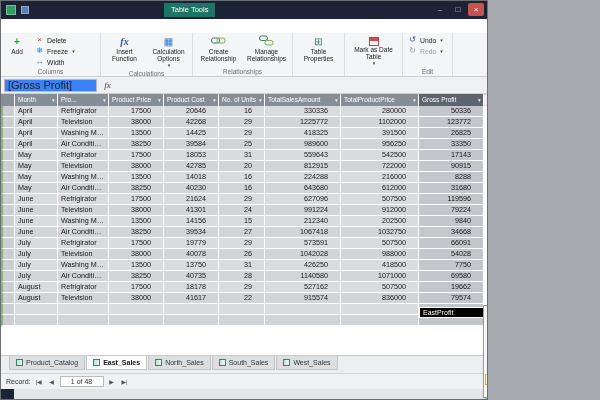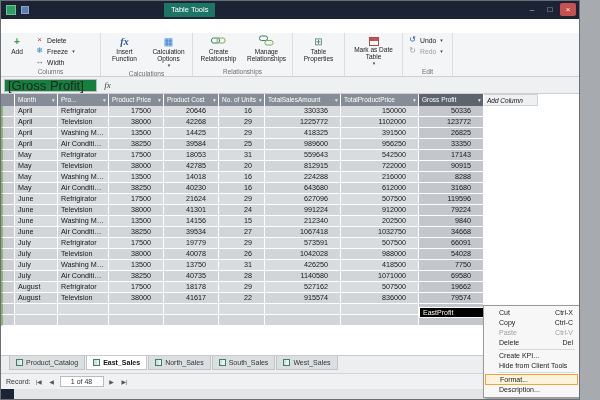--- a/index.html
+++ b/index.html
@@ -1,17 +1,17 @@
 <!DOCTYPE html>
 <html><head>
 <meta charset="utf-8">
 <style>
   *{margin:0;padding:0;box-sizing:border-box;}
   body{background:#a7abb0;font-family:"Liberation Sans",sans-serif;}
-  .window{position:relative;width:580px;height:400px;background:#fff;border:1px solid #6a6f75;overflow:hidden;}
+  .window{position:relative;width:488px;height:400px;background:#fff;border:1px solid #6a6f75;overflow:hidden;}
 
   
   .titlebar{position:absolute;left:0;top:0;width:100%;height:18px;background:#1c2334;display:flex;align-items:center;}
   .app-icon{width:10px;height:10px;margin-left:5px;background:#2f9e62;border:1px solid #6cc394;}
   .save-icon{width:8px;height:8px;margin-left:5px;background:#5b7fae;border:1px solid #8aa6c9;}
   .tt-chip{position:absolute;left:163px;top:2px;height:14px;padding:0 7px;background:#1d7567;color:#fff;font-size:7.5px;line-height:14px;}
   .title-text{position:absolute;left:232px;top:0;line-height:18px;color:#dfe3ea;font-size:8px;white-space:nowrap;}
   .win-btns{position:absolute;right:3px;top:2px;display:flex;gap:2px;}
   .win-btn{width:16px;height:13px;font-size:8px;line-height:13px;text-align:center;color:#cfd4dc;}
   .win-btn.close{background:#c75050;color:#fff;border-radius:2px;}
@@ -32,21 +32,21 @@
   .bb-icon{height:13px;font-size:10px;line-height:13px;}
   .fx-ic{font-family:"Liberation Serif",serif;font-style:italic;color:#2b579a;font-weight:bold;}
   .smallstack{display:flex;flex-direction:column;gap:1px;}
   .smallbtn{display:flex;align-items:center;gap:3px;font-size:6.8px;color:#222;height:10px;padding:0 2px;white-space:nowrap;}
   .sb-icon{width:9px;font-size:8px;line-height:10px;text-align:center;}
   .dd{font-size:5px;color:#444;margin-left:1px;}
   .cal-icon{width:10px;height:9px;margin-top:2px;border:1px solid #b04a4a;background:linear-gradient(#c75050 0 3px,#fff 3px);}
 
   
   .fbar{position:absolute;left:0;top:76px;width:100%;height:17px;background:#eef0f1;border-bottom:1px solid #cfcfcf;display:flex;align-items:center;padding:0 3px;gap:4px;}
-  .namebox{width:93px;height:13px;background:#15803d;border:1px solid #b8bcc0;font-size:13px;line-height:11px;padding:0 3px;color:#222;}
+  .namebox{width:93px;height:13px;background:#3b82f6;border:1px solid #b8bcc0;font-size:11px;line-height:11px;padding:0 3px;color:#222;}
   .fx-btn{font-family:"Liberation Serif",serif;font-style:italic;font-size:9px;color:#3c4043;width:13px;text-align:center;}
   .formula{flex:1;height:13px;background:#fff;border:1px solid #b8bcc0;font-size:7.2px;line-height:11px;padding:0 4px;color:#222;white-space:nowrap;overflow:hidden;}
 
   
   .ghead{position:absolute;left:0;top:93px;height:12px;display:flex;}
   .corner{width:14px;height:12px;background:#868d96;border-right:1px solid #fff;}
   .hcell{height:12px;background:#868d96;color:#fff;font-size:6.5px;line-height:12px;padding-left:3px;border-right:1px solid #fff;display:flex;}
   .hcell .ht{flex:1;overflow:hidden;white-space:nowrap;}
   .hcell .flt{width:7px;font-size:5.5px;color:#e8eaee;text-align:center;}
   .hcell.sel{background:#5d646e;}
@@ -248,21 +248,21 @@
     </div>
   <div class="rows">
       <div class="grow even">
         <div class="rowsel"></div>
         <div class="cell c0">April</div>
         <div class="cell c1">Refrigirator</div>
         <div class="cell c2 num">17500</div>
         <div class="cell c3 num">20646</div>
         <div class="cell c4 num">16</div>
         <div class="cell c5 num">330336</div>
-        <div class="cell c6 num">150000</div>
+        <div class="cell c6 num">280000</div>
         <div class="cell c7 num gpsel">50336</div>
       </div>
       <div class="grow odd">
         <div class="rowsel"></div>
         <div class="cell c0">April</div>
         <div class="cell c1">Television</div>
         <div class="cell c2 num">38000</div>
         <div class="cell c3 num">42268</div>
         <div class="cell c4 num">29</div>
         <div class="cell c5 num">1225772</div>

